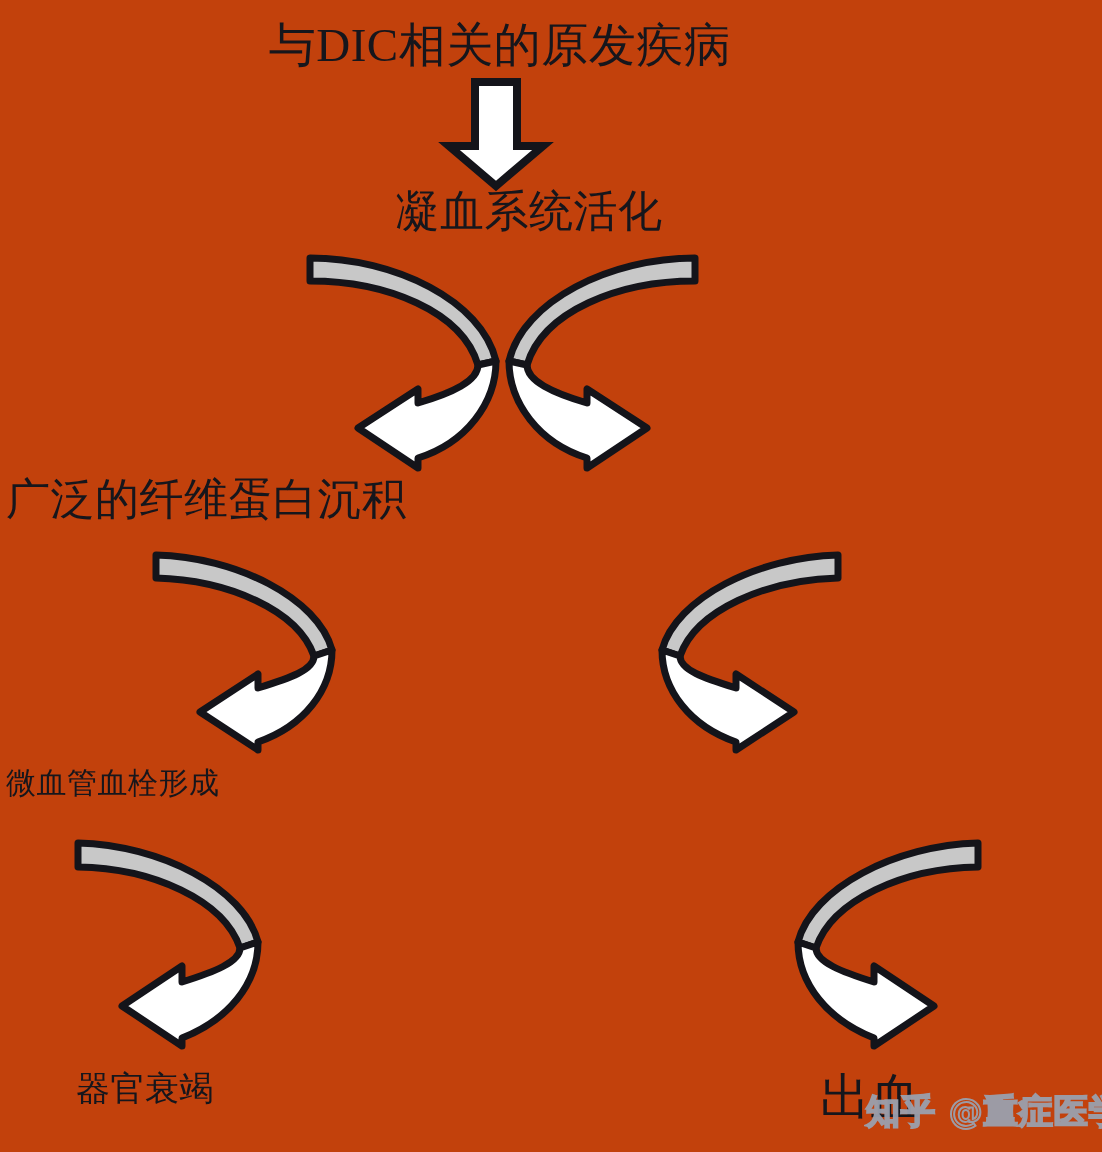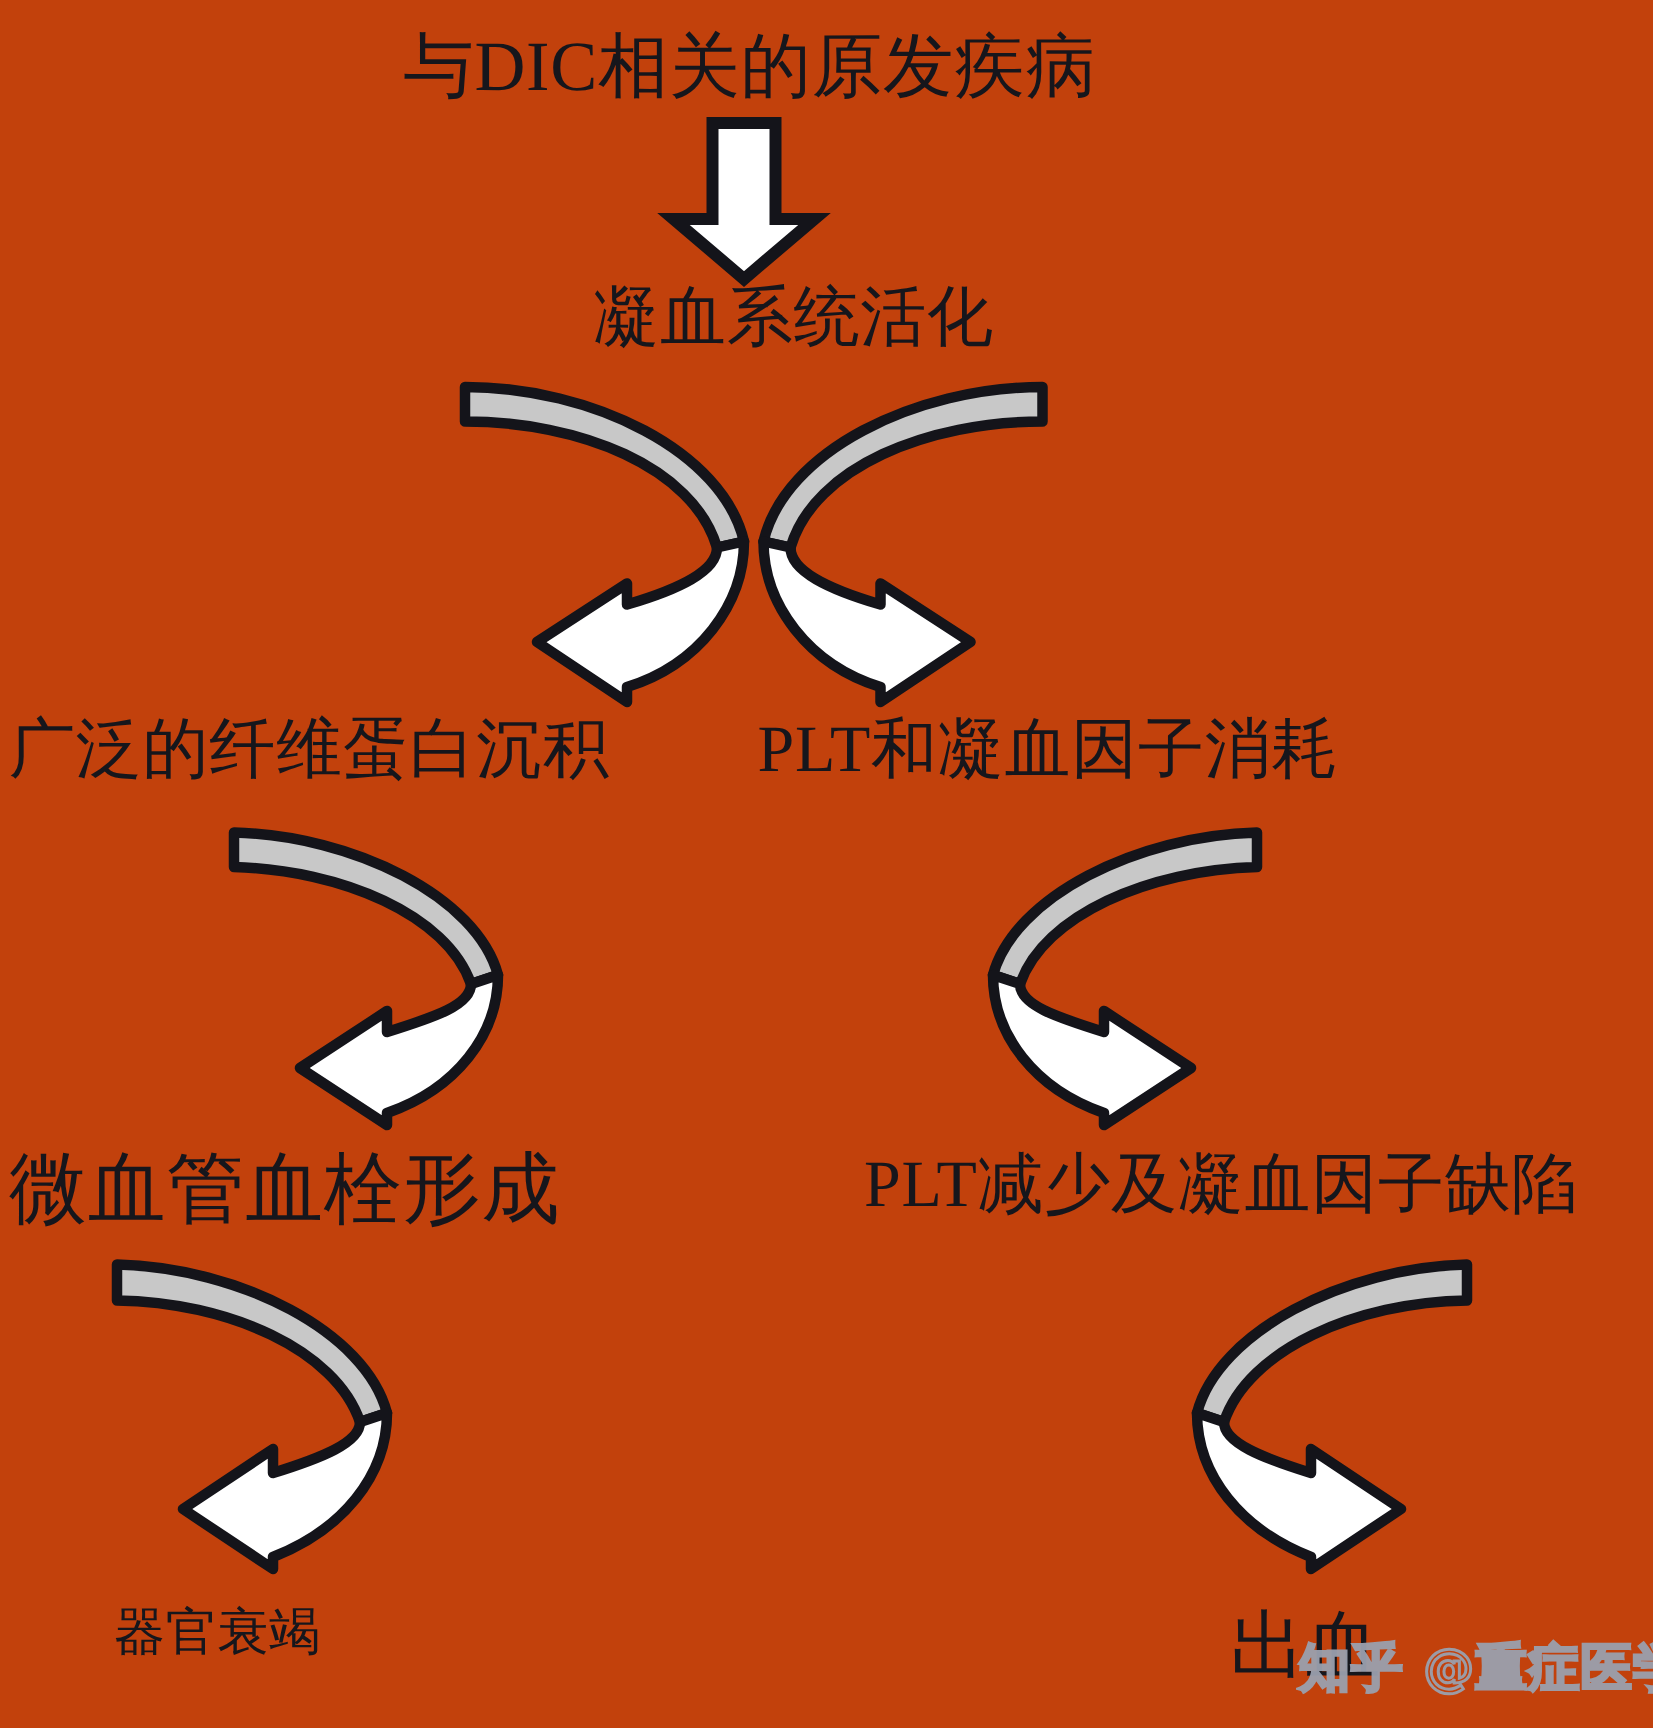--- a/index.html
+++ b/index.html
@@ -20,21 +20,21 @@
     color: #16161c;
     white-space: nowrap;
     letter-spacing: 0.5px;
     line-height: 1;
     text-align: right;
   }
   .l-title     { left: 0;   top: 22px;   width: 1000px; text-align: center; font-size: 47px; }
   .l-lvl2      { left: 0;   top: 190px;  width: 1010px; text-align: center; font-size: 44px; margin-left: 24px; }
   .l-lvl3-left { left: 6px;  top: 478px; font-size: 44px; }
   .l-lvl3-right{ left: 505px; top: 478px; font-size: 44px; }
-  .l-lvl4-left { left: 6px;  top: 768px; font-size: 52px; }
+  .l-lvl4-left { left: 6px;  top: 768px; font-size: 30px; }
   .l-lvl4-right{ left: 576px; top: 768px; font-size: 44px; }
   .l-lvl5-left { left: 76px; top: 1072px; font-size: 34px; }
   .l-lvl5-right{ left: 820px; top: 1072px; font-size: 50px; }
 
   .arrow-svg { position: absolute; overflow: visible; }
 
   .watermark {
     position: absolute;
     left: 866px;
     top: 1089px;
@@ -73,40 +73,38 @@
 
   <svg class="arrow-svg" style="left:495px; top:253px; width:210px; height:215px;" viewBox="0 0 210 215">
     <g transform="translate(210,0) scale(-1,1)" stroke="#14141a" stroke-width="7" stroke-linejoin="round" stroke-linecap="round">
       <path d="M 10,5 C 95,5 182,48 196,108 L 178,112 C 162,58 86,28 10,28 Z" fill="#c8c8c8"></path>
       <path d="M 196,108 C 196,150 166,190 118,205 L 118,215 L 58,175 L 118,136 L 118,150
                C 152,140 178,128 178,112 Z" fill="#ffffff"></path>
     </g>
   </svg>
 
   <div class="label l-lvl3-left">广泛的纤维蛋白沉积</div>
-  <div class="label l-lvl3-right">PLT和凝血因子消耗</div>
 
   <svg class="arrow-svg" style="left:148px; top:550px; width:196px; height:200px;" viewBox="0 0 196 200">
     <g stroke="#14141a" stroke-width="7" stroke-linejoin="round" stroke-linecap="round">
       <path d="M 8,5 C 88,7 170,48 184,100 L 166,106 C 150,60 80,30 8,28 Z" fill="#c8c8c8"></path>
       <path d="M 184,100 C 184,140 156,176 110,192 L 110,200 L 52,162 L 110,124 L 110,138
                C 142,128 166,120 166,106 Z" fill="#ffffff"></path>
     </g>
   </svg>
 
   <svg class="arrow-svg" style="left:650px; top:550px; width:196px; height:200px;" viewBox="0 0 196 200">
     <g transform="translate(196,0) scale(-1,1)" stroke="#14141a" stroke-width="7" stroke-linejoin="round" stroke-linecap="round">
       <path d="M 8,5 C 88,7 170,48 184,100 L 166,106 C 150,60 80,30 8,28 Z" fill="#c8c8c8"></path>
       <path d="M 184,100 C 184,140 156,176 110,192 L 110,200 L 52,162 L 110,124 L 110,138
                C 142,128 166,120 166,106 Z" fill="#ffffff"></path>
     </g>
   </svg>
 
   <div class="label l-lvl4-left">微血管血栓形成</div>
-  <div class="label l-lvl4-right">PLT减少及凝血因子缺陷</div>
 
   <svg class="arrow-svg" style="left:68px; top:838px; width:200px; height:208px;" viewBox="0 0 200 208">
     <g stroke="#14141a" stroke-width="7" stroke-linejoin="round" stroke-linecap="round">
       <path d="M 10,5 C 92,7 176,50 190,104 L 172,110 C 156,62 84,30 10,29 Z" fill="#c8c8c8"></path>
       <path d="M 190,104 C 190,146 160,182 114,200 L 114,208 L 54,168 L 114,128 L 114,144
                C 146,134 172,124 172,110 Z" fill="#ffffff"></path>
     </g>
   </svg>
 
   <svg class="arrow-svg" style="left:788px; top:838px; width:200px; height:208px;" viewBox="0 0 200 208">

